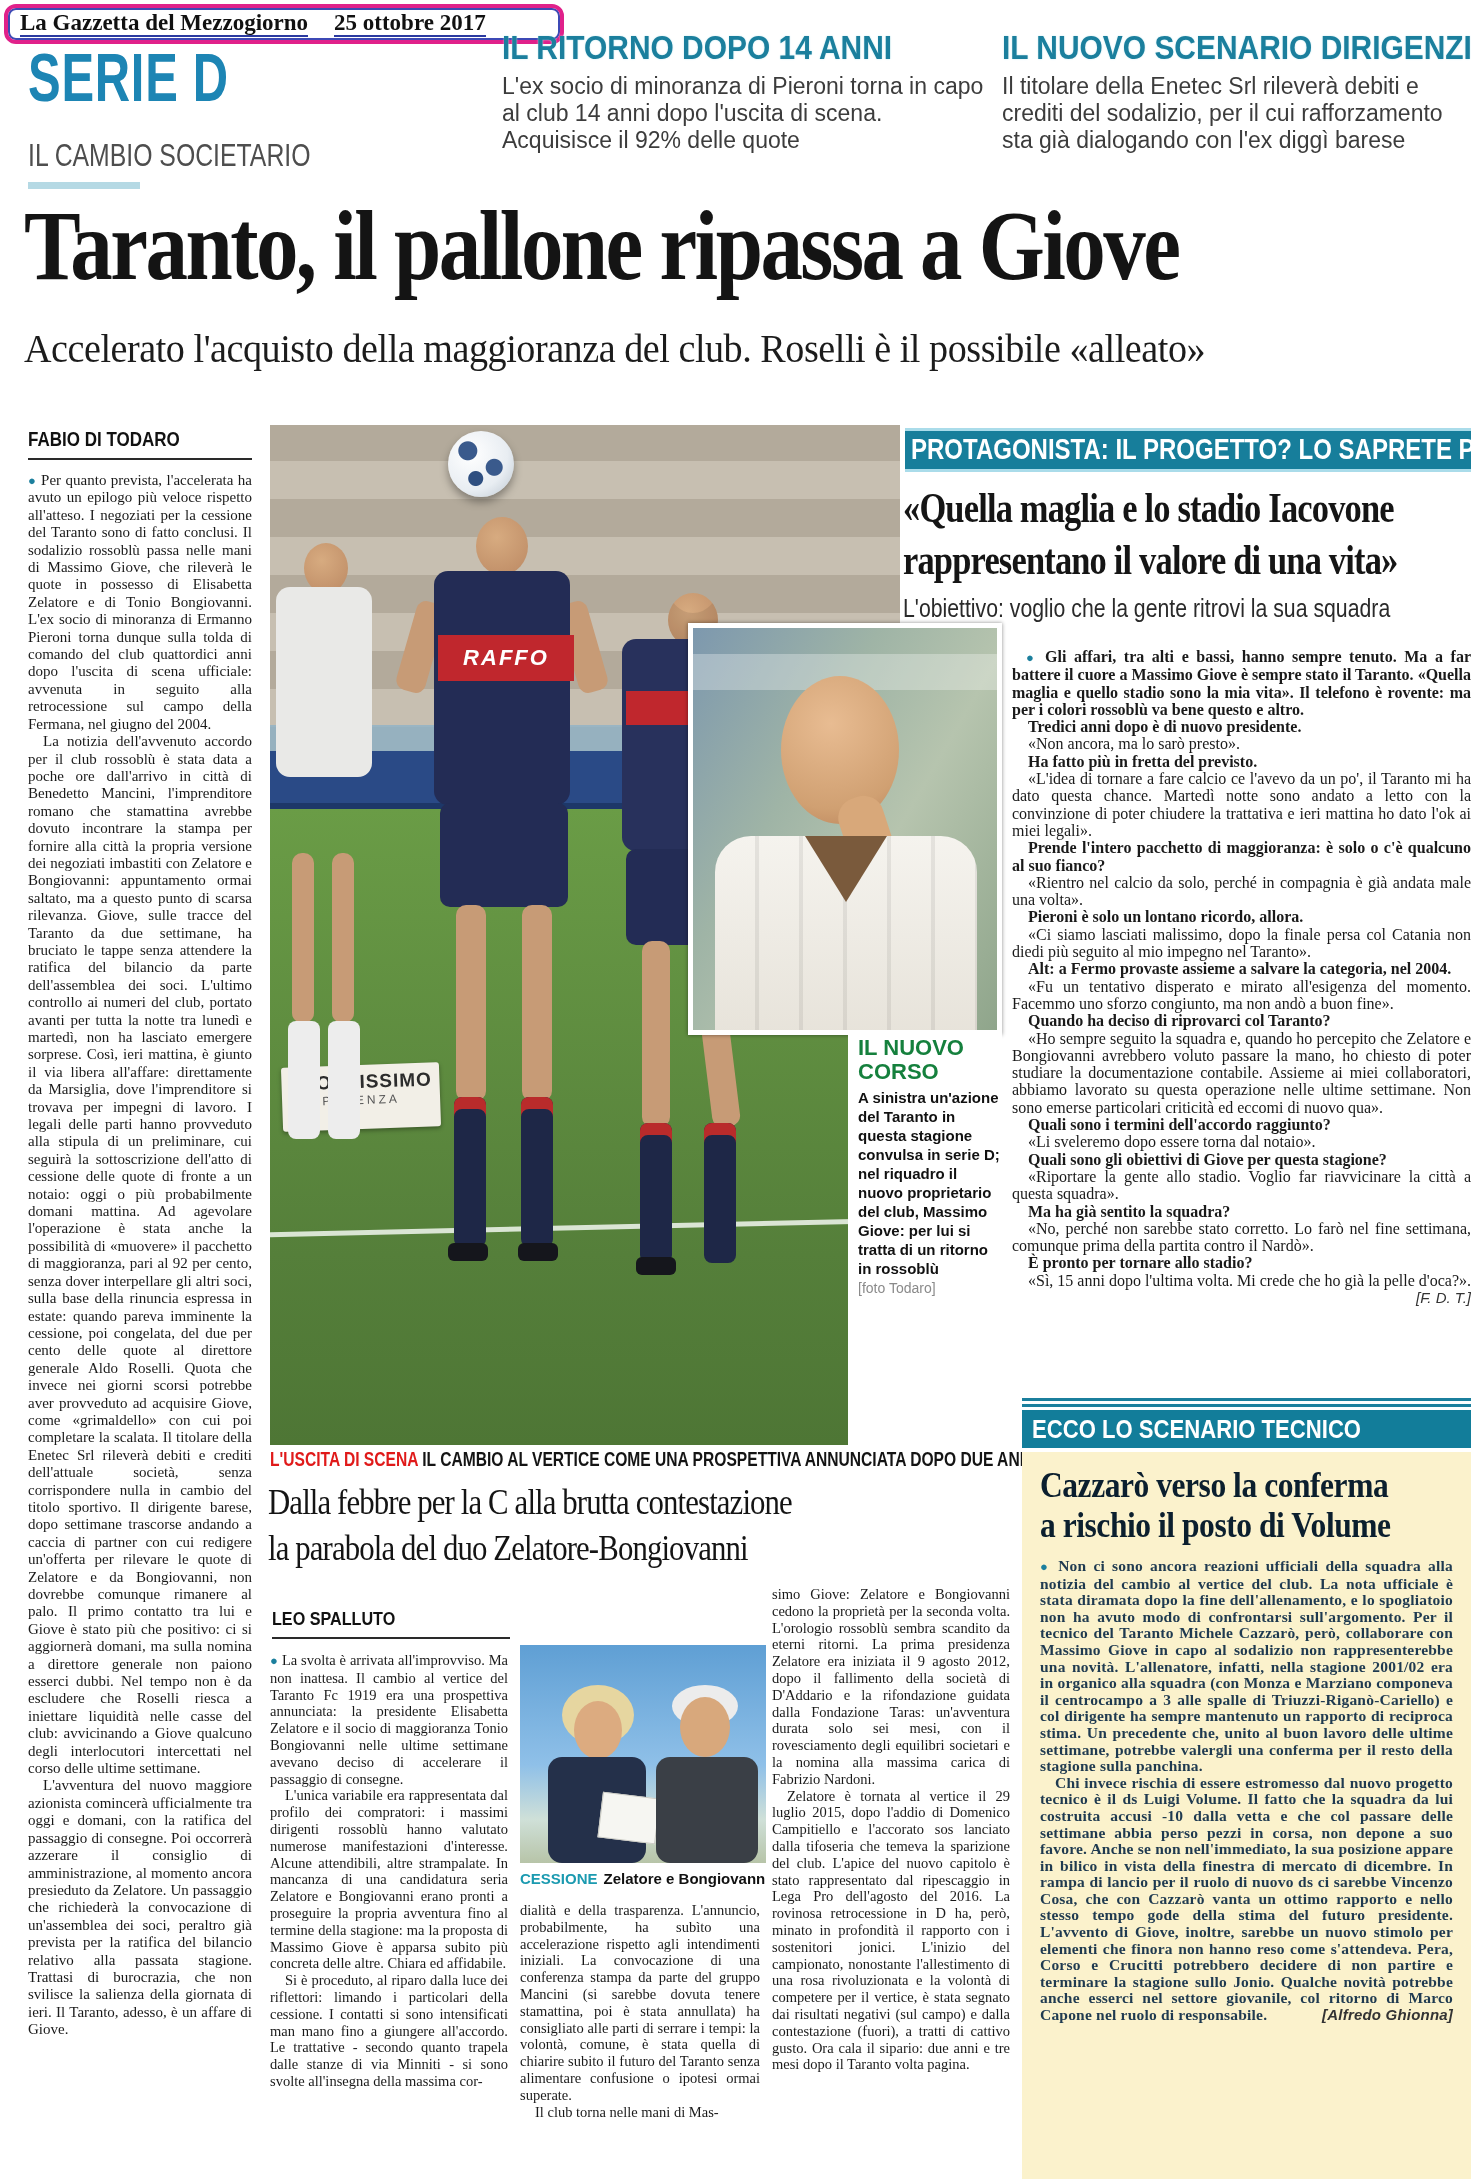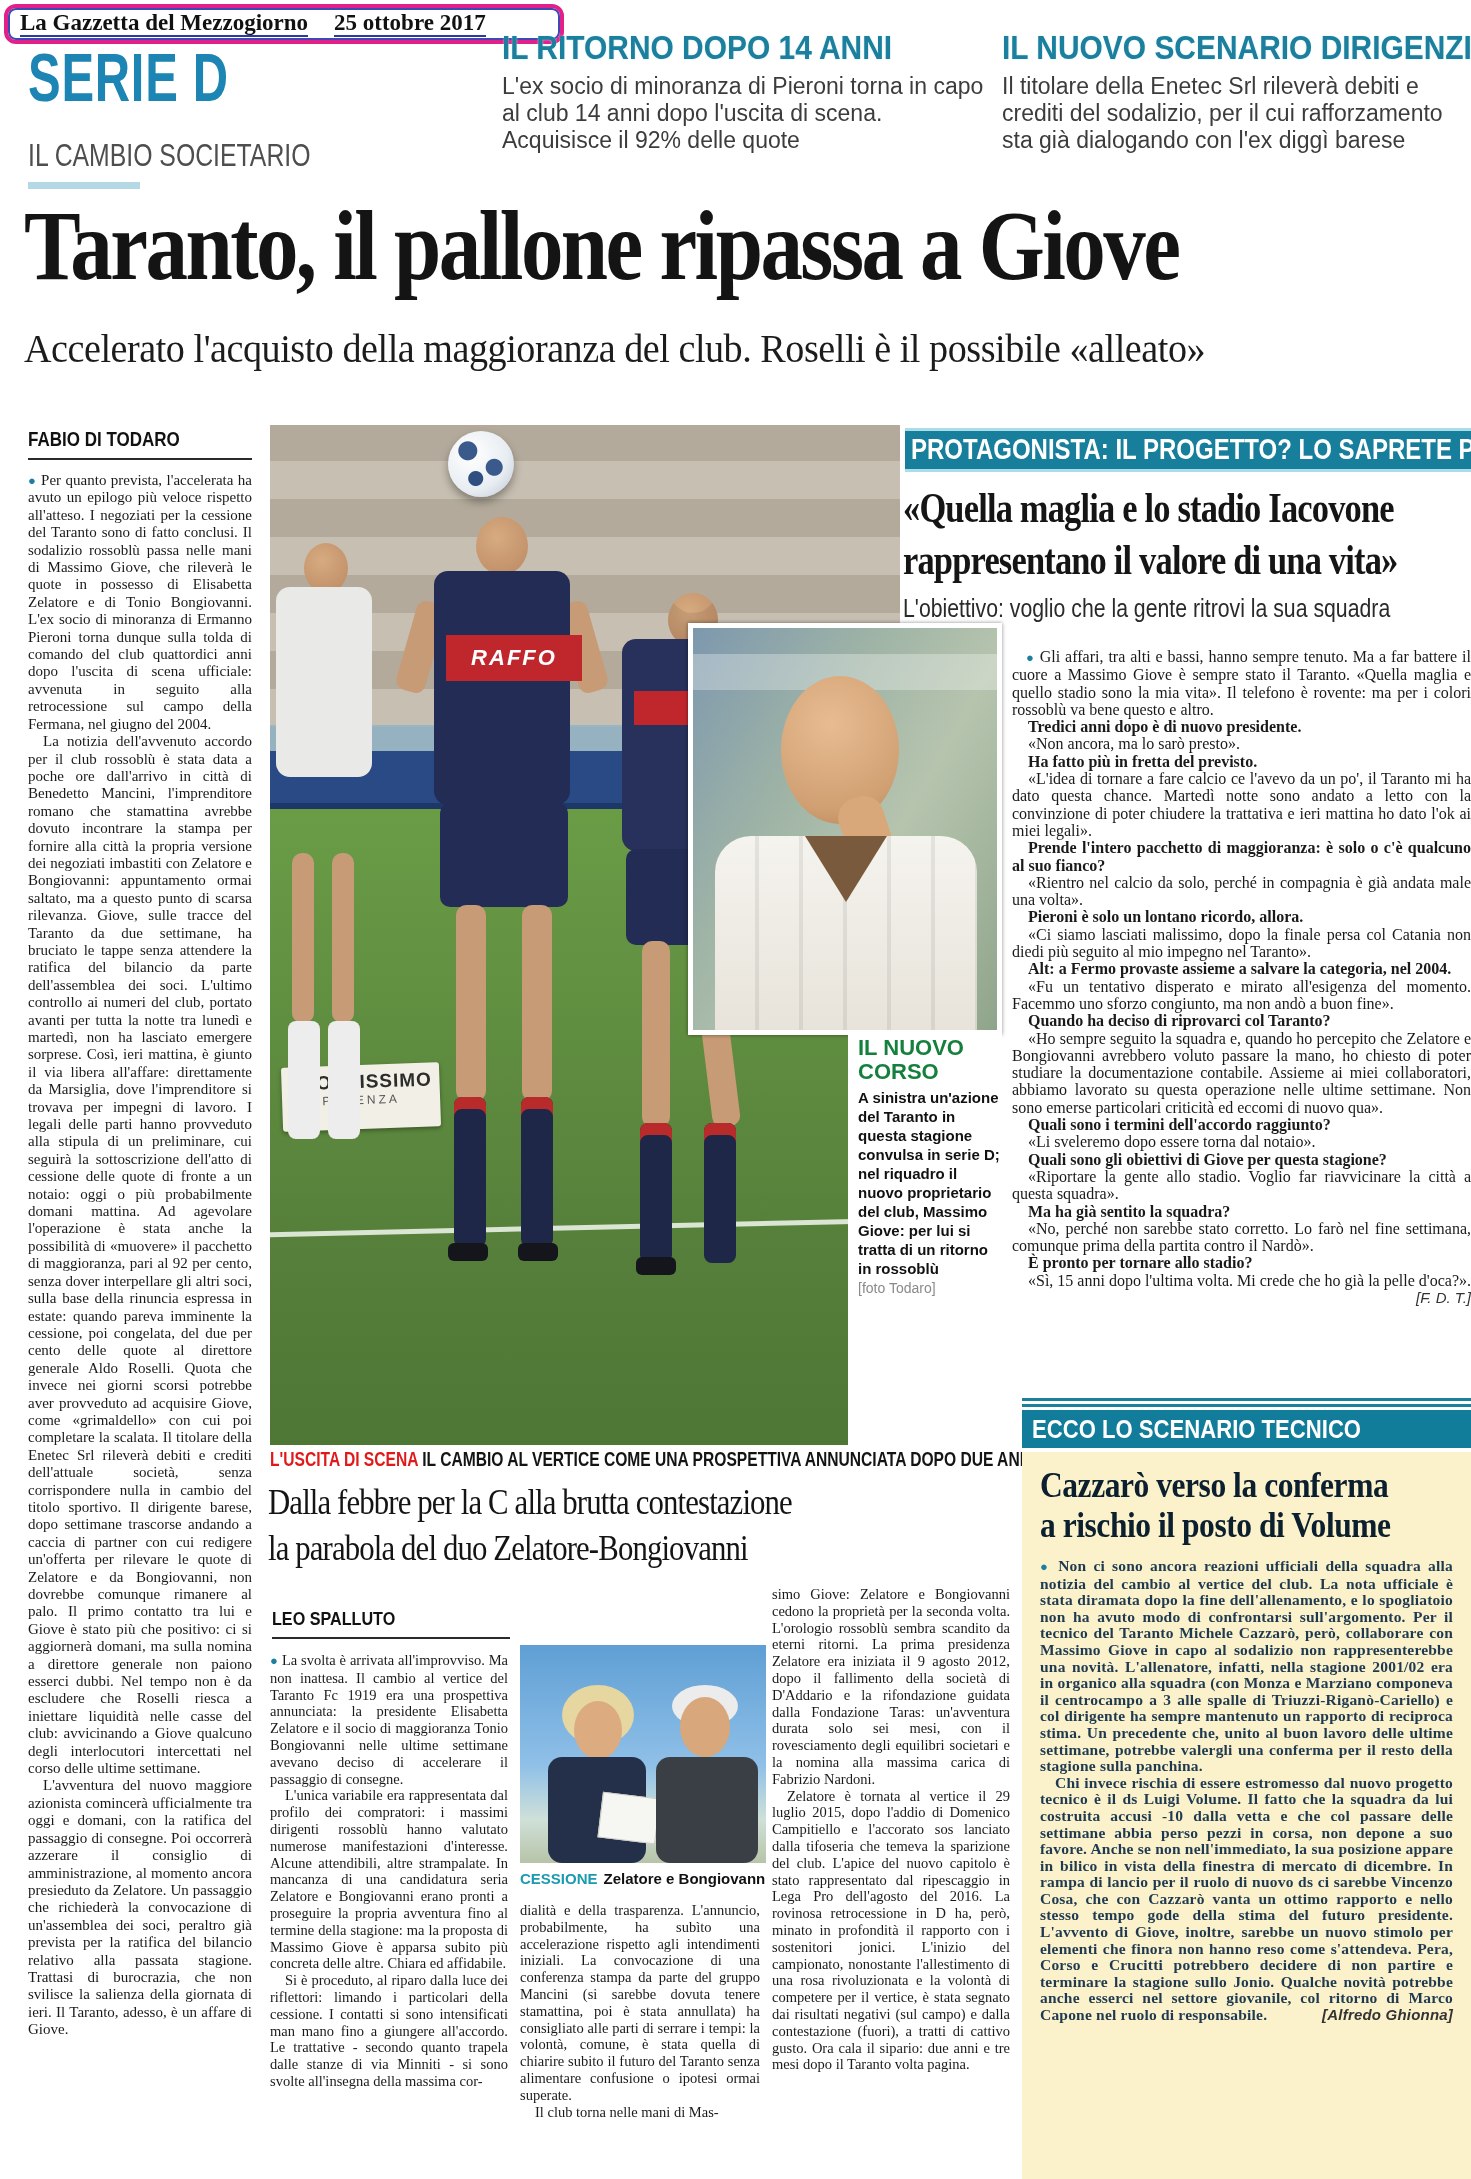--- a/index.html
+++ b/index.html
@@ -76,21 +76,21 @@
       background:radial-gradient(circle at 30% 30%,#3a5a8c 0 9px,transparent 10px),
                  radial-gradient(circle at 70% 55%,#3a5a8c 0 8px,transparent 9px),
                  radial-gradient(circle at 42% 72%,#2f4f80 0 7px,transparent 8px),
                  radial-gradient(circle at 35% 35%,#ffffff,#e8edf2 60%,#b9c4cf);
       box-shadow:0 5px 9px rgba(0,0,0,.35);}
   .p-head{position:absolute;border-radius:50%;background:radial-gradient(circle at 40% 35%,#d7ab80,#c2916a 75%,#a9784f);}
   .p-torso{position:absolute;border-radius:14px;}
   .p-limb{position:absolute;border-radius:10px;}
   .navy{background:#232c55;}
   .skin{background:#c79b76;}
-  .redband{position:absolute;left:12px;width:100%;height:46px;background:#c0272d;color:#fff;
+  .redband{position:absolute;left:4px;width:100%;height:46px;background:#c0272d;color:#fff;
       font-family:"Liberation Sans",sans-serif;font-weight:bold;font-size:22px;font-style:italic;
       display:flex;align-items:center;justify-content:center;letter-spacing:2px;}
   .sock{position:absolute;width:32px;background:#1e2747;border-radius:8px;box-shadow:inset 0 12px 0 #b92b2b;}
   .boot{position:absolute;width:40px;height:18px;background:#15161c;border-radius:6px;}
   .armband{position:absolute;width:26px;height:15px;background:#e8c32a;border-radius:4px;}
 
   
   #caption-box{left:848px;top:1032px;width:154px;height:413px;background:#fff;padding:4px 0 0 10px;box-sizing:border-box;
       font-family:"Liberation Sans",sans-serif;}
   #caption-box .k{font-weight:bold;font-size:22px;color:#15803d;line-height:1.1;}
@@ -118,21 +118,21 @@
       border-bottom:3px solid #aadcea;box-sizing:border-box;color:#fff;font-family:"Liberation Sans",sans-serif;
       font-weight:bold;font-size:30px;line-height:36px;padding-left:6px;overflow:hidden;}
   #int-bar .sx{transform:scaleX(.8);}
   #int-headline{left:903px;top:482px;width:568px;font-size:42px;line-height:52px;font-weight:bold;color:#151515;}
   #int-headline .sx{transform:scaleX(.82);letter-spacing:-1px;}
   #int-deck{left:903px;top:594px;width:568px;font-family:"Liberation Sans",sans-serif;font-size:25px;color:#2a2a2a;}
   #int-deck .sx{transform:scaleX(.85);}
   #int-body{left:1012px;top:648px;width:459px;height:764px;font-size:16px;line-height:17.3px;}
   #int-body p{text-indent:16px;}
   #int-body p.q{font-weight:bold;}
-  #int-body p.first{text-indent:14px;}
+  #int-body p.first{text-indent:14px;font-weight:bold;}
   .sig{float:right;font-family:"Liberation Sans",sans-serif;font-style:italic;font-size:15px;color:#333;}
 
   
   #kicker2{left:270px;top:1448px;width:742px;font-family:"Liberation Sans",sans-serif;font-weight:bold;font-size:20px;}
   #kicker2 .sx{transform:scaleX(.78);}
   #kicker2 .red{color:#e01a1a;}
   #kicker2 .blk{color:#141414;}
   #headline2{left:268px;top:1480px;width:744px;font-size:35px;line-height:46px;color:#141414;}
   #headline2 .sx{transform:scaleX(.88);letter-spacing:-1px;}
 

